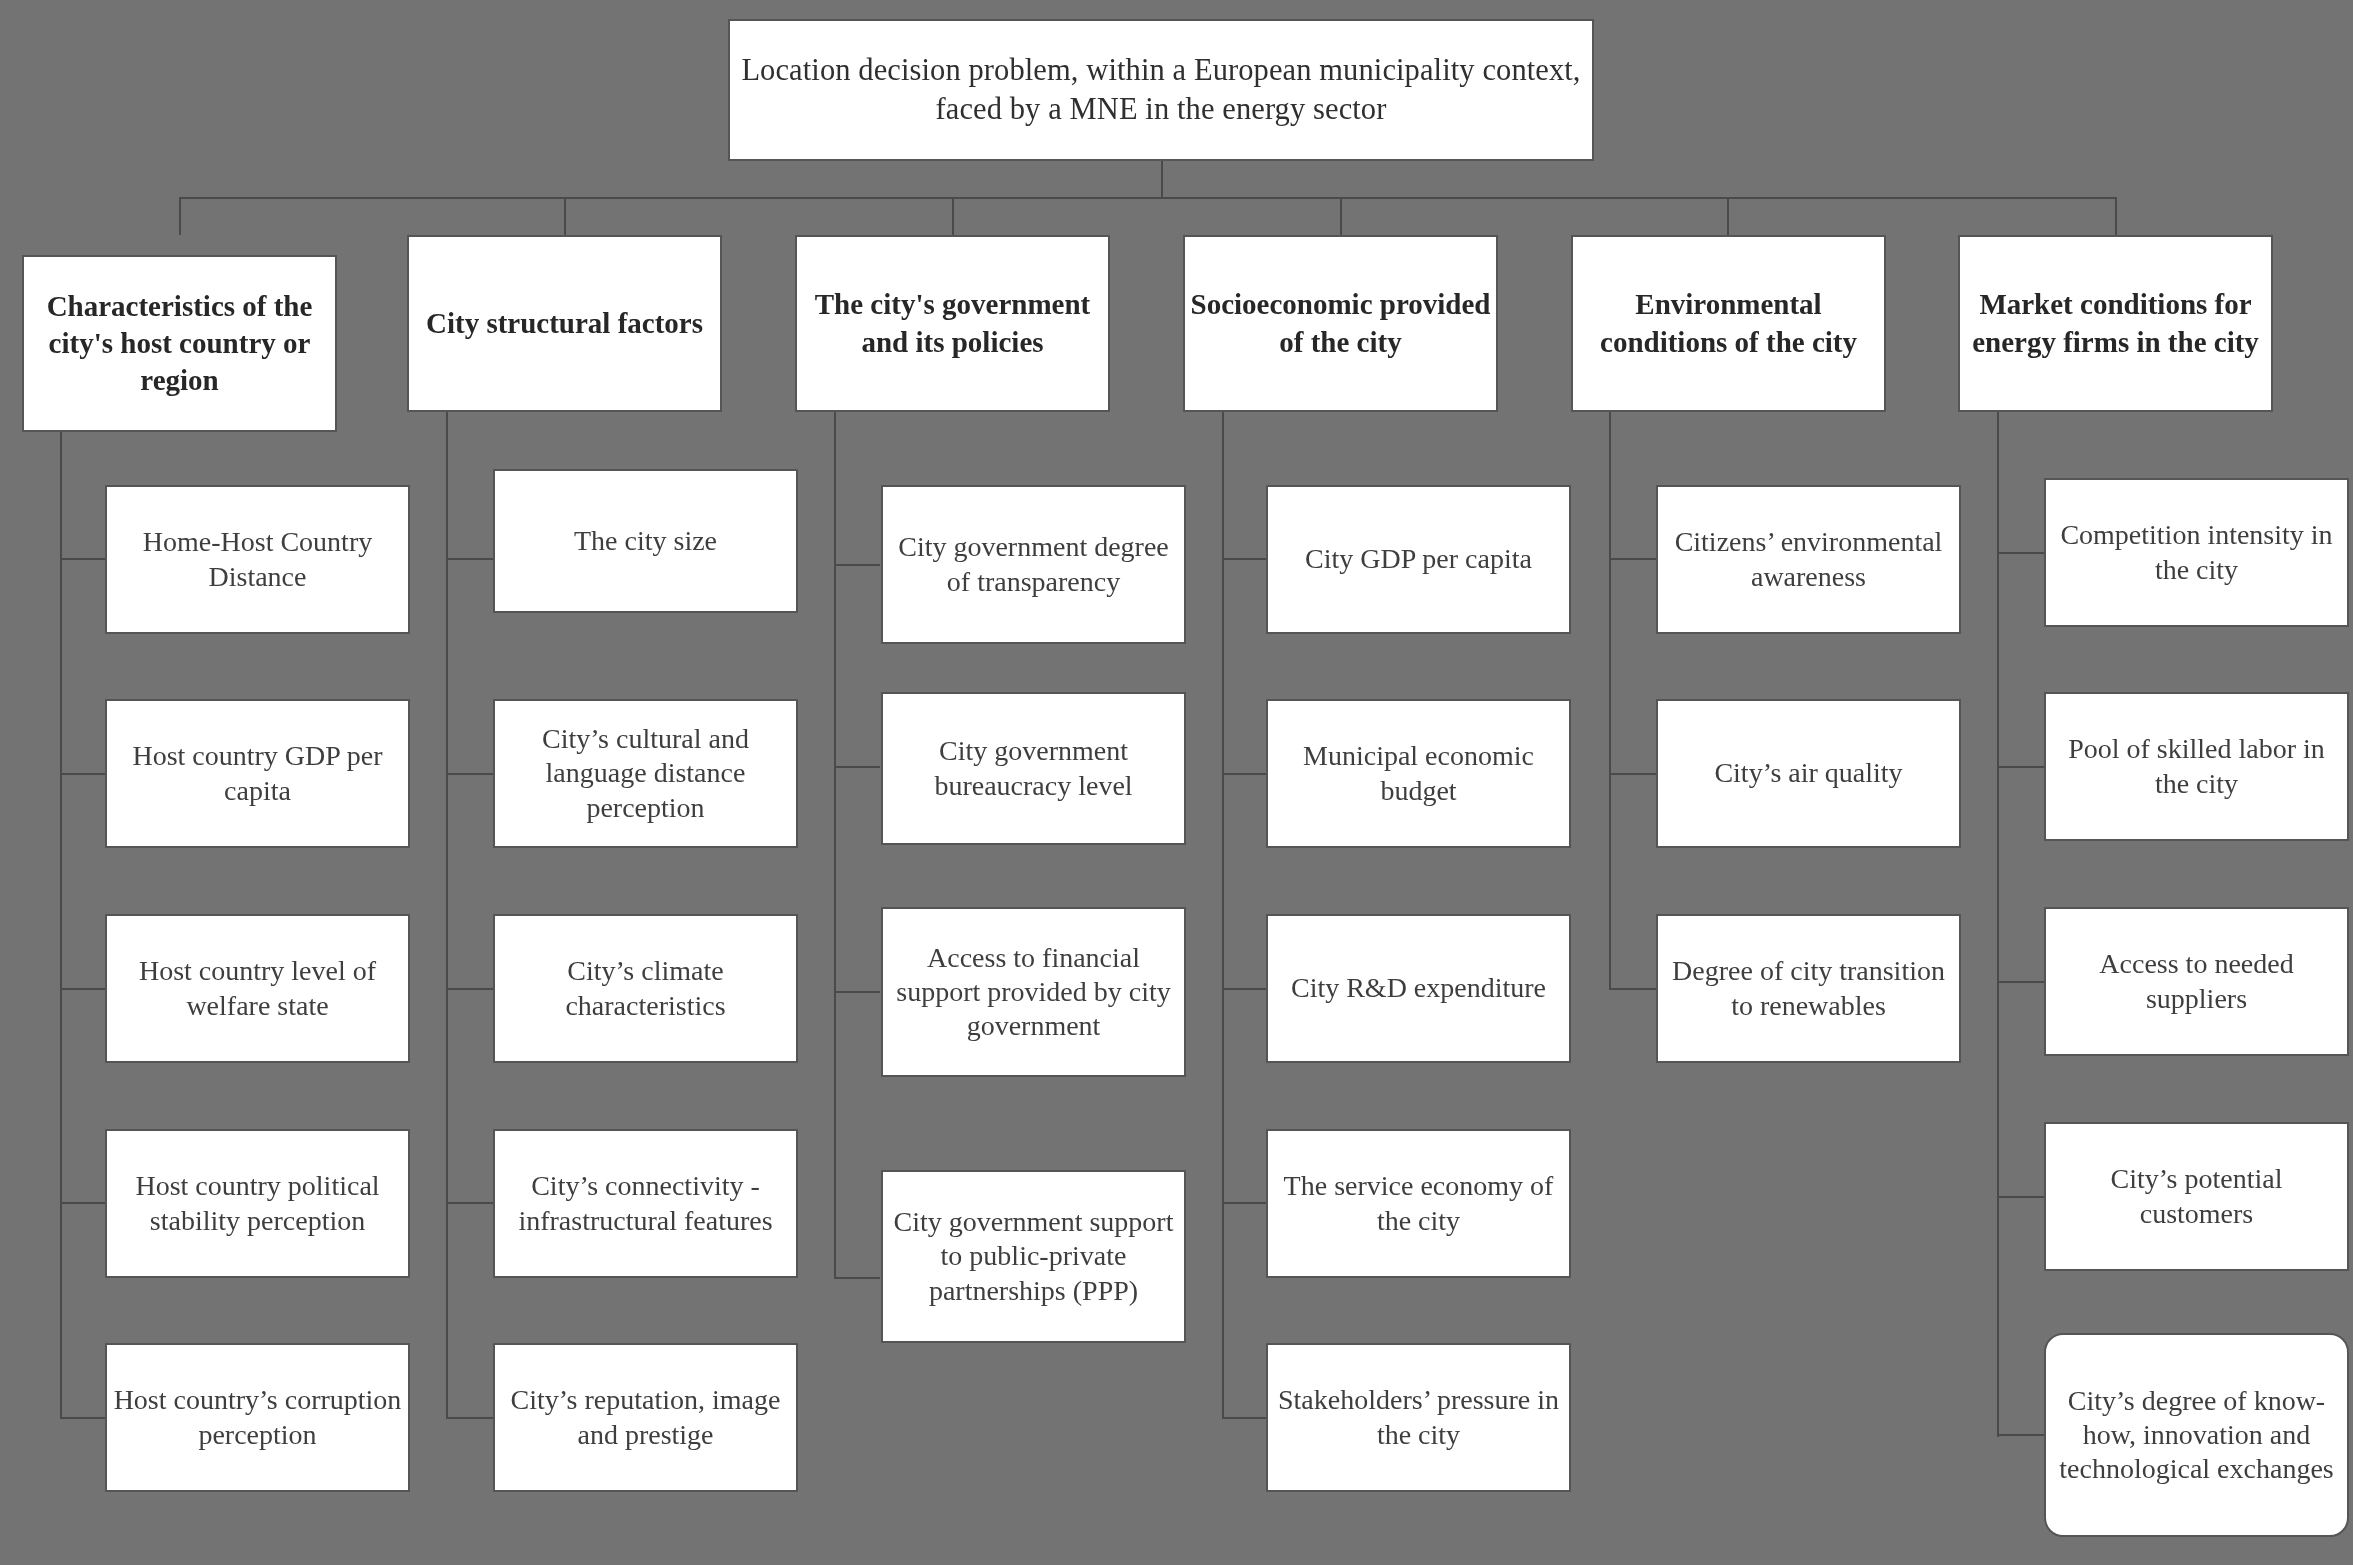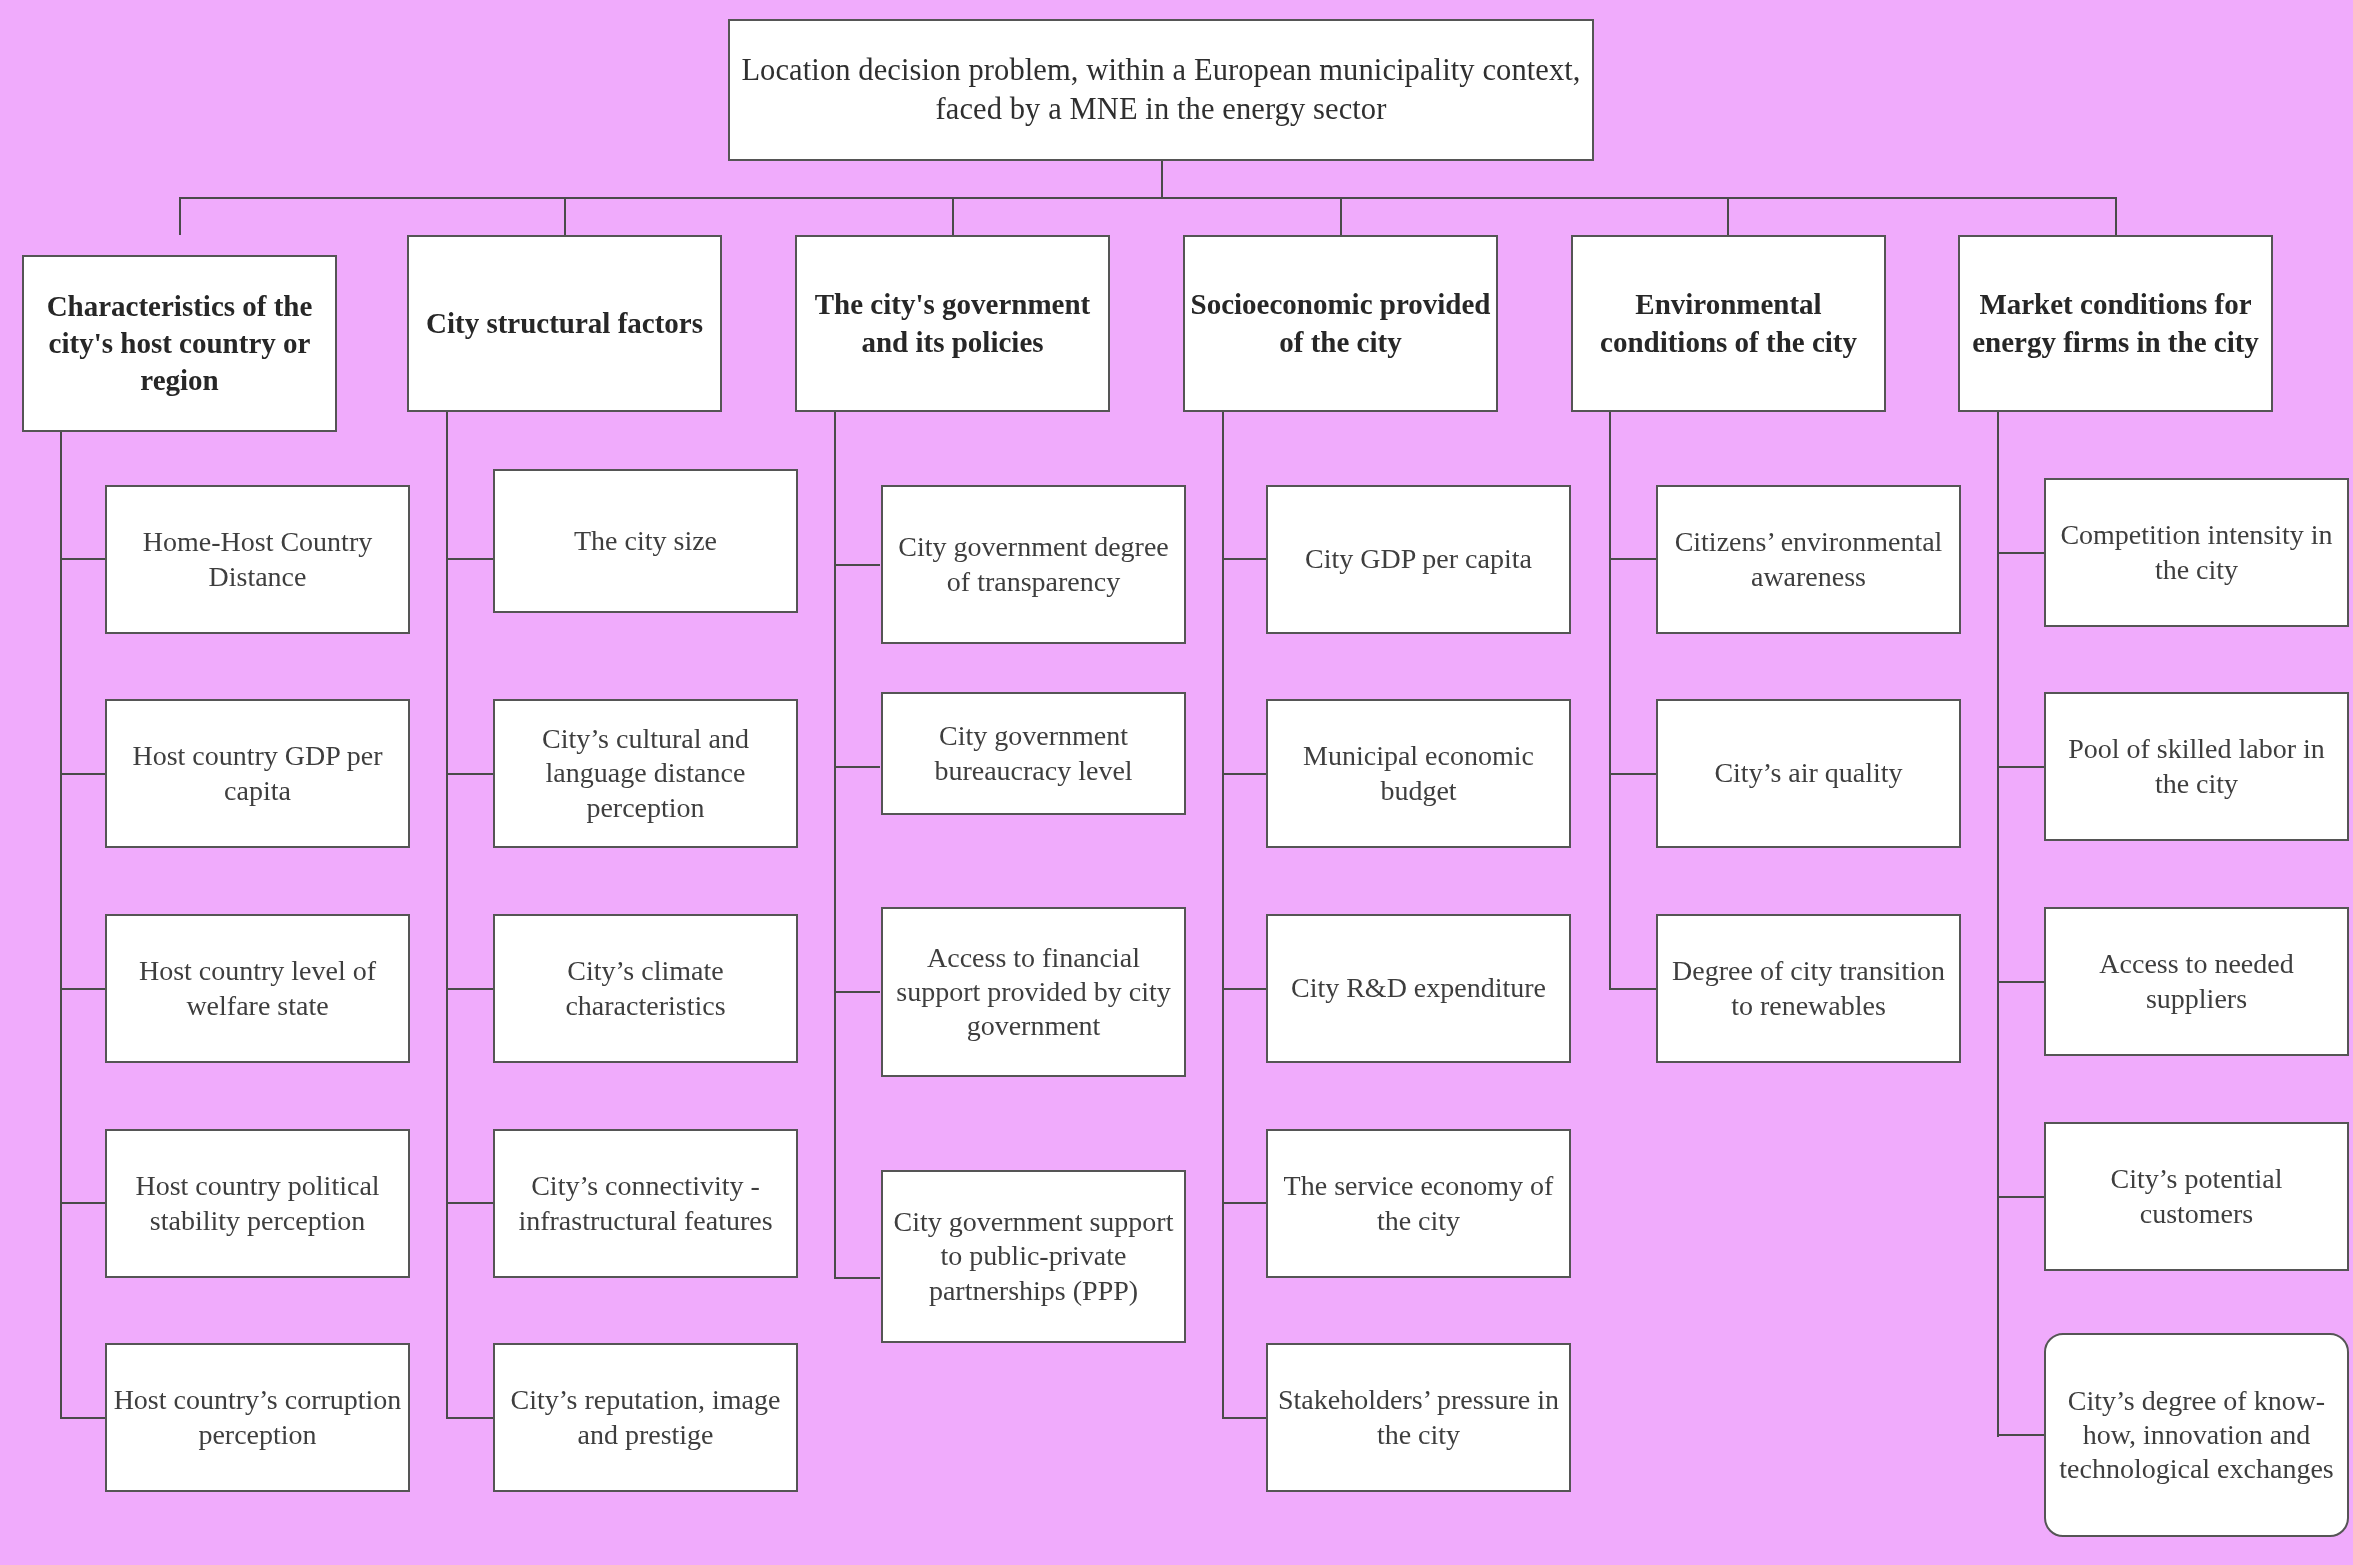--- a/index.html
+++ b/index.html
@@ -2,21 +2,21 @@
 <html style="font-size:11px"><head>
 <meta charset="utf-8">
 <style>
   html,body{margin:0;padding:0;background:#ffffff;}
   body{
     width:2354px;height:1565px;
     font-family:"Liberation Serif","DejaVu Serif",serif;
     color:#3a3a3a;
     overflow:hidden;
   }
-  #stage{position:relative;width:2354px;height:1565px;background:#f0abfc;}
+  #stage{position:relative;width:2354px;height:1565px;background:#737373;}
 
   .box{
     position:absolute;
     box-sizing:border-box;
     border:2.1px solid #555555;
     background:#ffffff;
     display:flex;
     align-items:center;
     justify-content:center;
     text-align:center;
@@ -110,21 +110,21 @@
     <div class="vline" style="left: 952px; top: 197px; height: 38px;"></div>
     <div class="box cat-box" style="left: 795px; top: 235px; width: 315px; height: 177px;">
       <span>The city's government and its policies</span>
     </div>
     <div class="vline" style="left: 834px; top: 412px; height: 867px;"></div>
     <div class="hline" style="left: 834px; top: 564px; width: 46px;"></div>
     <div class="box leaf-box" style="left: 881px; top: 485px; width: 305px; height: 159px;">
       <span>City government degree of transparency</span>
     </div>
     <div class="hline" style="left: 834px; top: 766px; width: 46px;"></div>
-    <div class="box leaf-box" style="left: 881px; top: 692px; width: 305px; height: 123px;">
+    <div class="box leaf-box" style="left: 881px; top: 692px; width: 305px; height: 153px;">
       <span>City government bureaucracy level</span>
     </div>
     <div class="hline" style="left: 834px; top: 991px; width: 46px;"></div>
     <div class="box leaf-box" style="left: 881px; top: 907px; width: 305px; height: 170px;">
       <span>Access to financial support provided by city government</span>
     </div>
     <div class="hline" style="left: 834px; top: 1277px; width: 46px;"></div>
     <div class="box leaf-box" style="left: 881px; top: 1170px; width: 305px; height: 173px;">
       <span>City government support to public-private partnerships (PPP)</span>
     </div>

